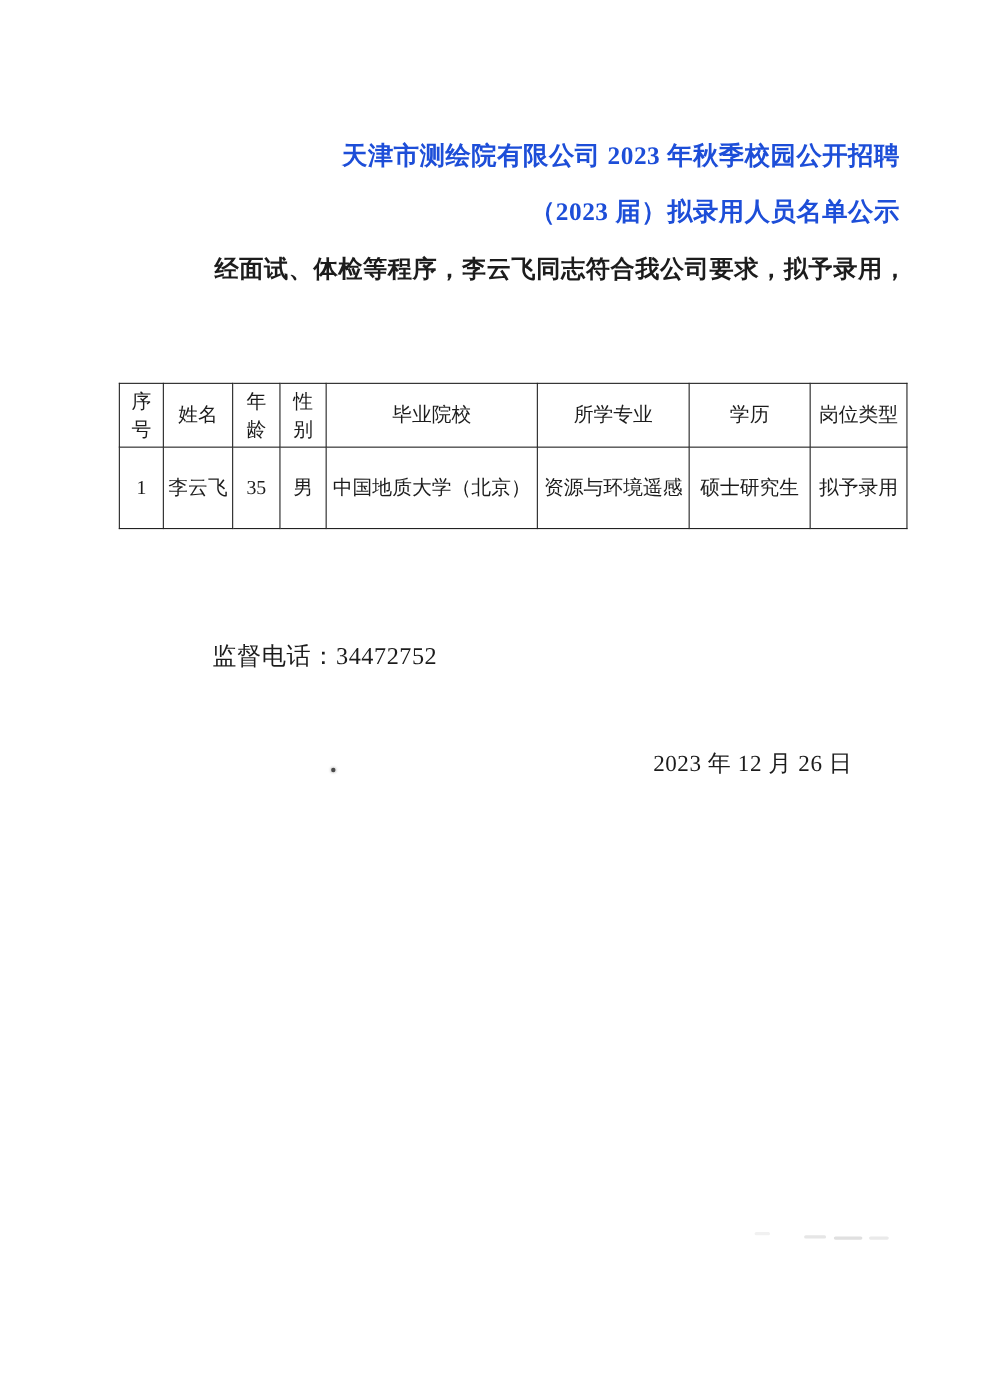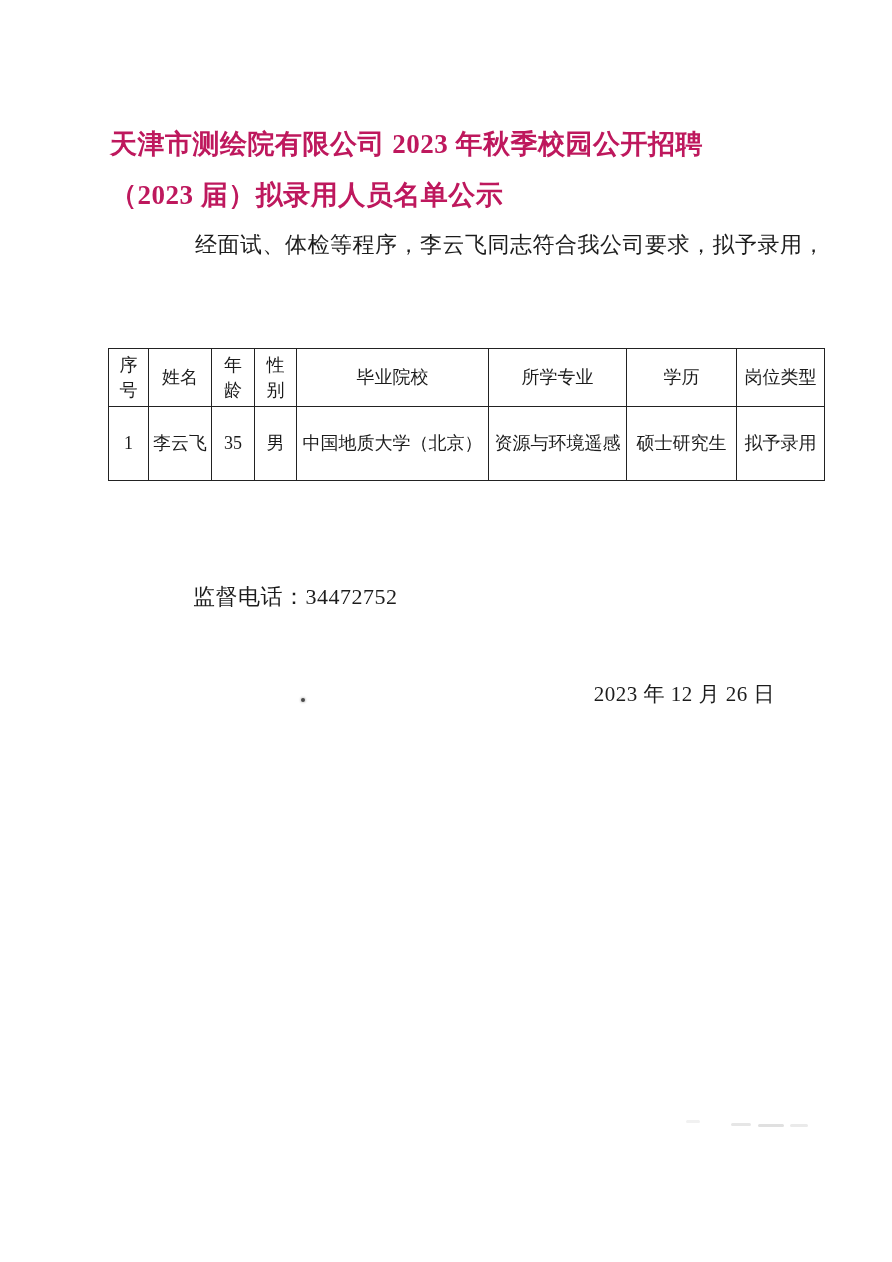--- a/index.html
+++ b/index.html
@@ -10,25 +10,25 @@
     height: 1262px;
     background: #ffffff;
     font-family: "Liberation Serif", "DejaVu Serif", serif;
     color: #1f1f1f;
     overflow: hidden;
   }
   .abs { position: absolute; }
   .title-line {
     left: 110px;
     width: 708px;
-    text-align: left;
-    font-size: 27px;
+    text-align: right;
+    font-size: 23px;
     font-weight: bold;
     letter-spacing: 0.5px;
-    color: #be185d;
+    color: #1d4ed8;
     white-space: nowrap;
   }
   .body-line {
     font-size: 22px;
     color: #1c1c1c;
     letter-spacing: 0.5px;
     white-space: nowrap;
   }
   .roster-table {
     position: absolute;
@@ -78,21 +78,21 @@
 </style>
 </head>
 <body>
 
 <div class="page">
 
   <div class="abs title-line" style="top:126px;">天津市测绘院有限公司 2023 年秋季校园公开招聘</div>
 
   <div class="abs title-line" style="top:177px;">（2023 届）拟录用人员名单公示</div>
 
-  <div class="abs body-line" style="left:195px; top:230px;">经面试、体检等程序，李云飞同志符合我公司要求，拟予录用，</div>
+  <div class="abs body-line" style="left:195px; top:230px;font-weight:bold;">经面试、体检等程序，李云飞同志符合我公司要求，拟予录用，</div>
 
 
   <table class="roster-table">
     <colgroup>
       <col style="width:40px;">
       <col style="width:63px;">
       <col style="width:43px;">
       <col style="width:42px;">
       <col style="width:192px;">
       <col style="width:138px;">

